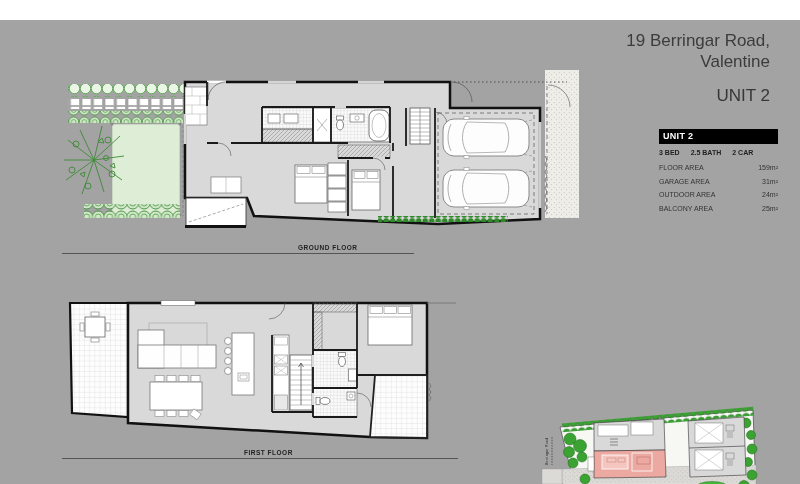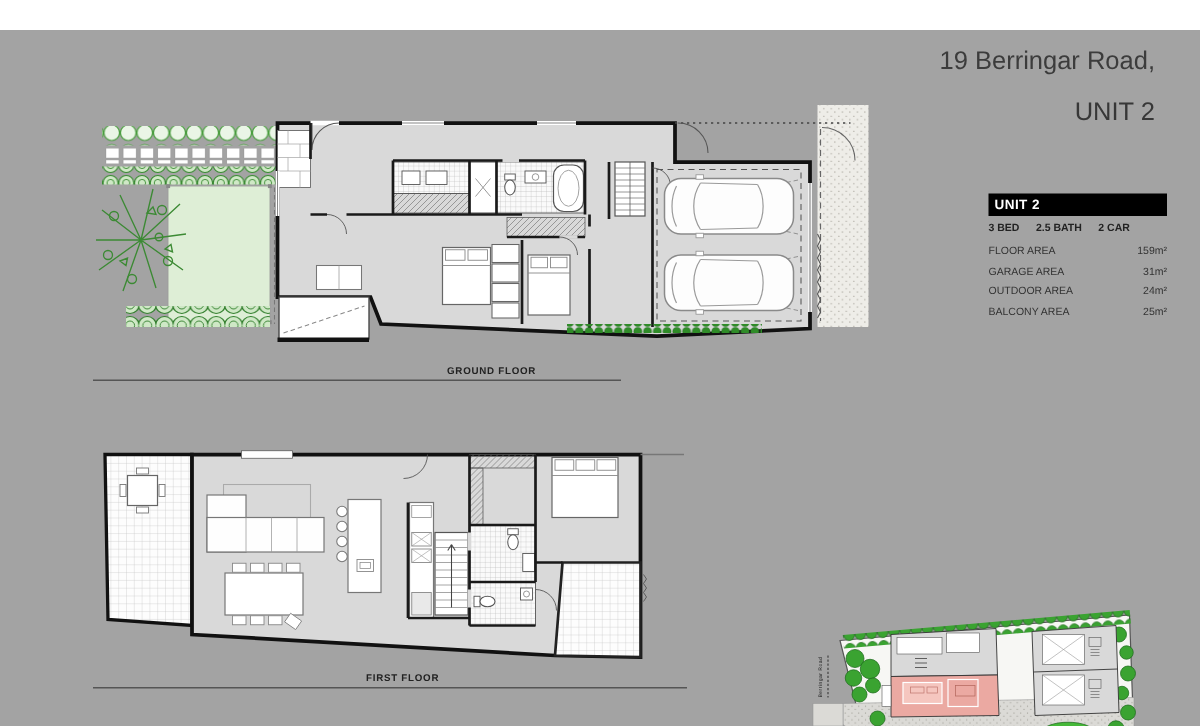--- a/index.html
+++ b/index.html
@@ -23,20 +23,21 @@
   .floor-label{font-size:6.5px;font-weight:bold;letter-spacing:.5px;color:#222;}
   .floor-line{border-top:1px solid #555;height:0;}
 </style>
 </head>
 <body>
 
 <div id="page">
 
   <div class="abs" id="title-block">
     <div class="addr-line">19 Berringar Road,</div>
+    <div class="addr-line">Valentine</div>
     <div id="unit-title">UNIT 2</div>
   </div>
 
   <div class="abs" id="info-panel">
     <div id="info-header">UNIT 2</div>
     <div id="specs-row">
       <span>3 BED</span>
       <span>2.5 BATH</span>
       <span>2 CAR</span>
     </div>

